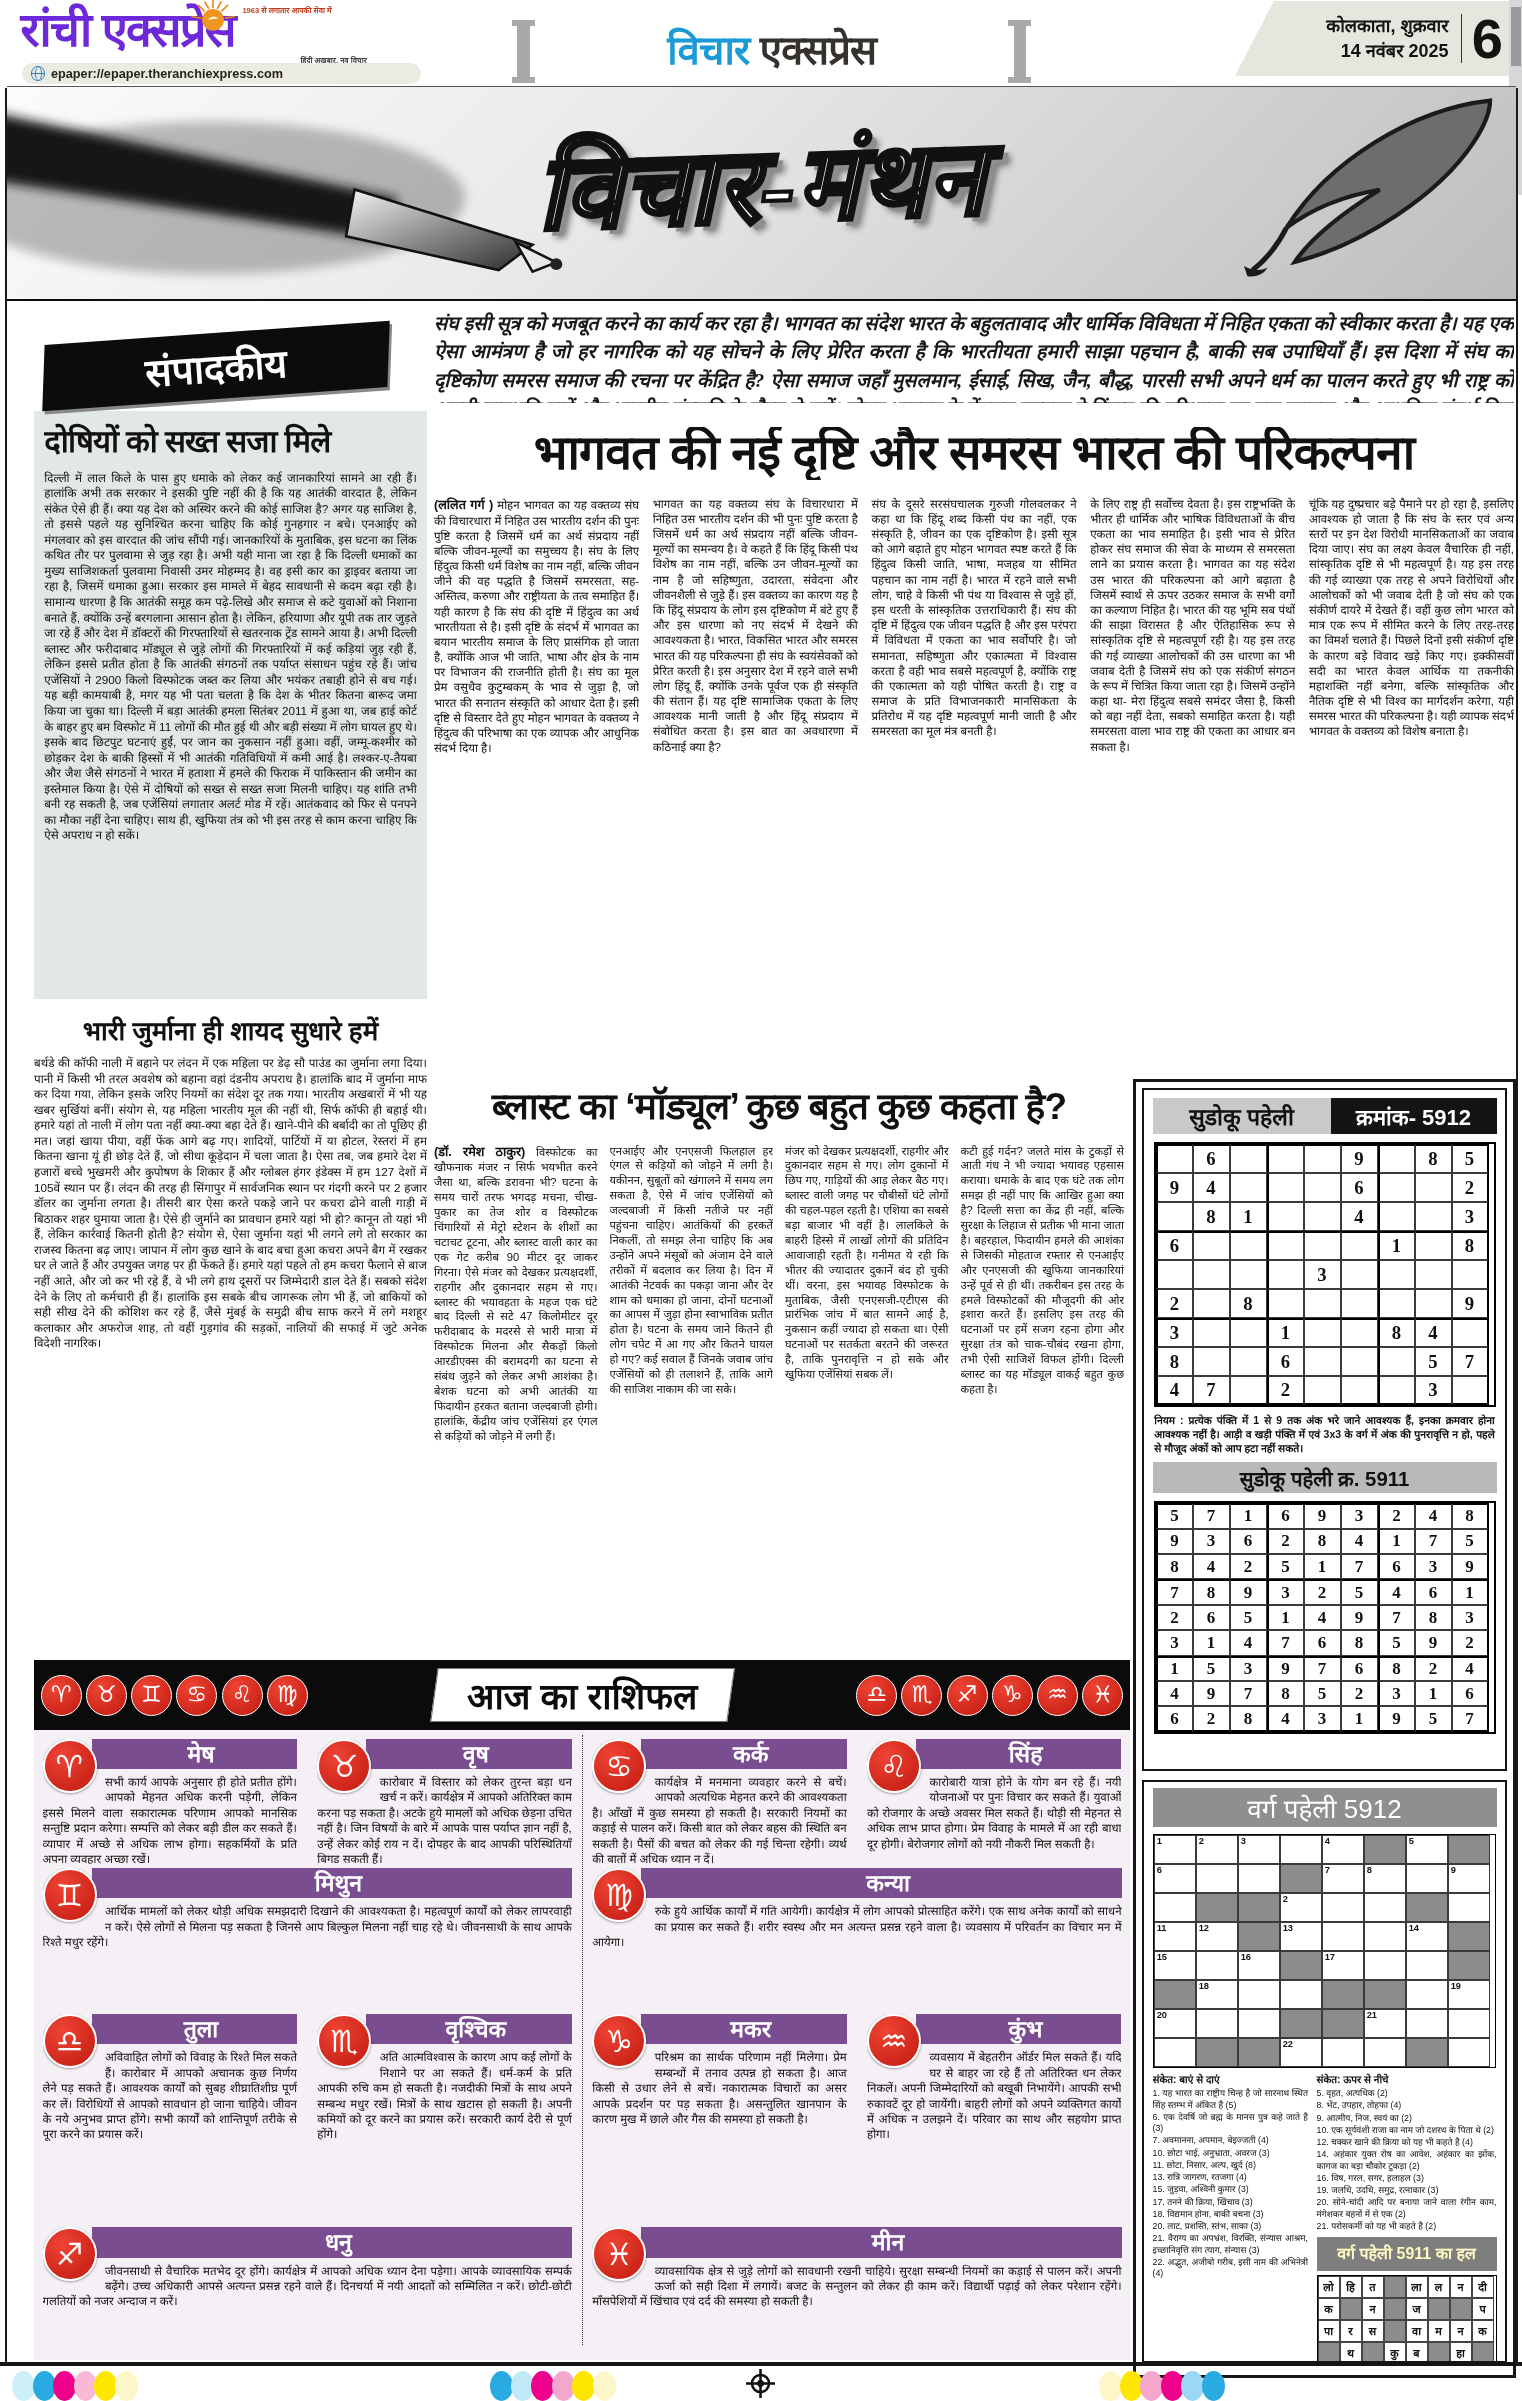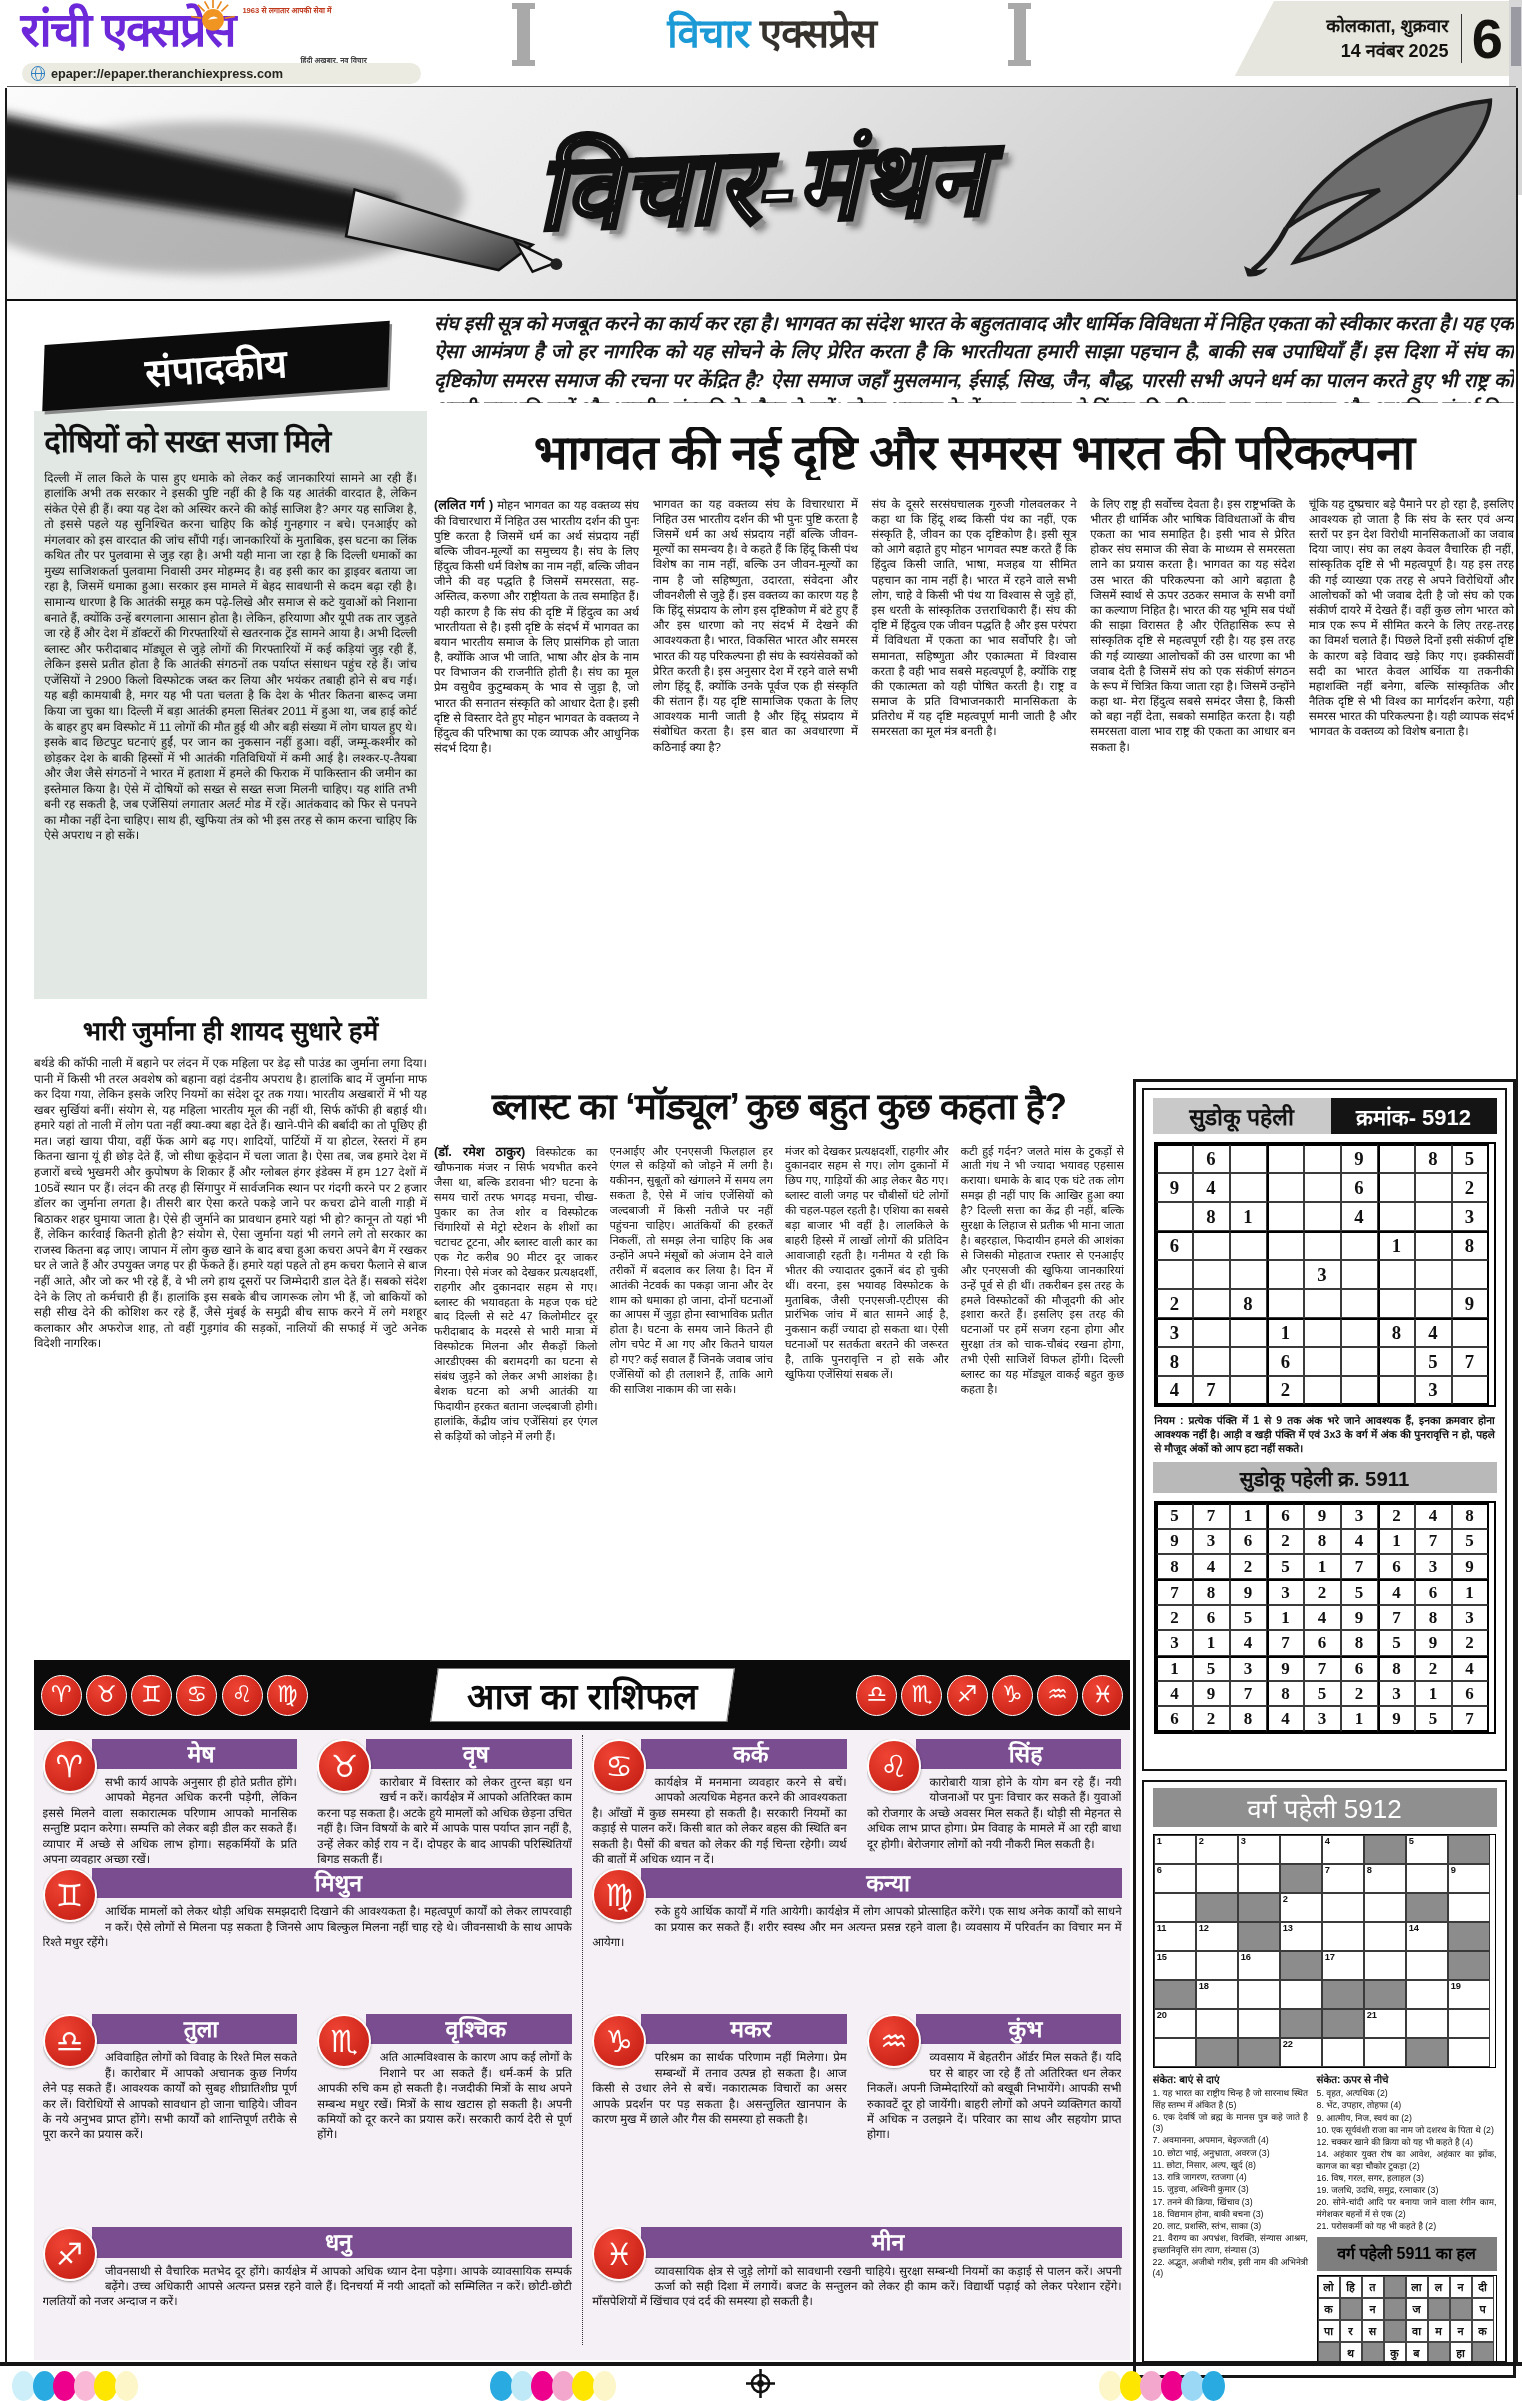--- a/index.html
+++ b/index.html
@@ -15,21 +15,21 @@
   .mast { position:absolute; left:13.6px; top:1.7px; width:424px; height:59px; }
   .mast-title { font-size:47px; font-weight:900; letter-spacing:-1.7px; color:#6d28d9; line-height:56px; }
   .sun { position:absolute; left:166px; top:-3.4px; }
   .tag-top { position:absolute; left:222px; top:3.4px; font-size:7.6px; color:#c03a1e; font-weight:bold; white-space:nowrap; }
   .tag-bottom { position:absolute; left:280px; top:53px; font-size:7.6px; color:#444; font-weight:bold; white-space:nowrap; }
   .urlbar { position:absolute; left:15.3px; top:63px; width:399px; height:21px; background:#ecebe2; border-radius:11px; display:flex; align-items:center; padding:0 8.5px; gap:6px; }
   .urlbar span.url { font-size:12.7px; font-weight:bold; color:#26241f; }
   .globe { width:14.4px; height:14.4px; border-radius:50%; border:1.7px solid #2d7fc1; position:relative; flex:0 0 auto; }
   .globe:before { content:""; position:absolute; left:50%; top:0; bottom:0; width:5.1px; margin-left:-2.5px; border-left:0.8px solid #2d7fc1; border-right:0.8px solid #2d7fc1; border-radius:50%; }
   .globe:after { content:""; position:absolute; top:50%; left:0; right:0; border-top:0.8px solid #2d7fc1; }
-  .ctitle { position:absolute; left:536px; top:5px; width:458px; height:59px; text-align:center; }
+  .ctitle { position:absolute; left:536px; top:22px; width:458px; height:59px; text-align:center; }
   .ctitle .t { font-size:40px; font-weight:900; letter-spacing:-0.8px; line-height:56px; white-space:nowrap; }
   .ctitle .blue { color:#1b9ad5; } .ctitle .dark { color:#35322e; }
   .bracket { position:absolute; top:3.4px; width:12.7px; height:53px; background:#a9a9a9; }
   .bracket:before, .bracket:after { content:""; position:absolute; left:-5.1px; width:23px; height:6px; background:#a9a9a9; }
   .bracket:before { top:-5.1px; } .bracket:after { bottom:-5.1px; }
   .bracket.bl { left:-25.4px; } .bracket.br { right:-25.4px; }
   .datebox { position:absolute; left:1228px; top:1px; width:280px; height:75px; background:#e6e6df; clip-path:polygon(14% 0,100% 0,100% 100%,0 100%); display:flex; align-items:center; justify-content:flex-end; padding-right:8.5px; gap:10.2px; }
   .datetext { text-align:right; font-weight:bold; font-size:18px; line-height:1.35; color:#15130f; border-right:1.7px solid #333; padding-right:12px; }
   .pagenum { font-size:56px; font-weight:900; color:#15130f; padding-right:3.4px; }
 
@@ -82,21 +82,21 @@
   .cross-box { border:2.5px solid #141414; margin-top:8.5px; padding:6.8px 8.5px; height:583px; overflow:hidden; }
   .cross-head { background:#8f8f8f; color:#fff; height:39px; display:flex; align-items:center; justify-content:center; font-size:26px; font-weight:400; }
   .xgrid { display:grid; grid-template-columns:repeat(8,42px); border:1.7px solid #000; width:343px; margin:6.8px auto 5.1px; }
   .xcell { height:29px; border:0.8px solid #3a3a3a; position:relative; background:#fff; }
   .xcell.g { background:#8c8c8c; }
   .xcell b { position:absolute; left:1.7px; top:0; font-size:9.3px; font-weight:bold; }
   .clue-area { display:flex; gap:8.5px; margin-top:3.4px; height:315px; overflow:hidden; }
   .clue-col { flex:1; font-size:8.8px; line-height:1.3; }
   .clue-h { font-size:10.2px; font-weight:900; margin-bottom:1.7px; }
   .clue { margin-bottom:0.8px; text-align:justify; }
-  .sol-head { background:#7e7e7e; color:#000000; height:34px; display:flex; align-items:center; justify-content:center; font-size:16px; font-weight:900; margin:5.1px 0 3.4px; }
+  .sol-head { background:#7e7e7e; color:#fef9c3; height:34px; display:flex; align-items:center; justify-content:center; font-size:16px; font-weight:900; margin:5.1px 0 3.4px; }
   .wgrid { display:grid; grid-template-columns:repeat(8,22px); border:1.7px solid #000; width:180px; margin:0 auto; }
   .wcell { height:22px; border:0.8px solid #444; display:flex; align-items:center; justify-content:center; font-size:11px; font-weight:bold; background:#fff; }
   .wcell.g { background:#8c8c8c; }
 
   
   .horo { position:absolute; left:34px; top:1660px; width:1096px; height:700px; background:#f5f0f5; }
   .band { height:70px; background:#0b0b0b; display:flex; align-items:center; justify-content:space-between; padding:0 6.8px; }
   .band-group { display:flex; gap:4.2px; }
   .band-icon { width:41px; height:41px; border-radius:50%; background:radial-gradient(circle at 35% 30%,#ef4434,#c01910); border:1.7px solid #fff; color:#fff; font-size:23px; line-height:37px; text-align:center; }
   .band-title-wrap { background:#fff; transform:skewX(-8deg); padding:1.7px 32px; border:1.7px solid #777; }

